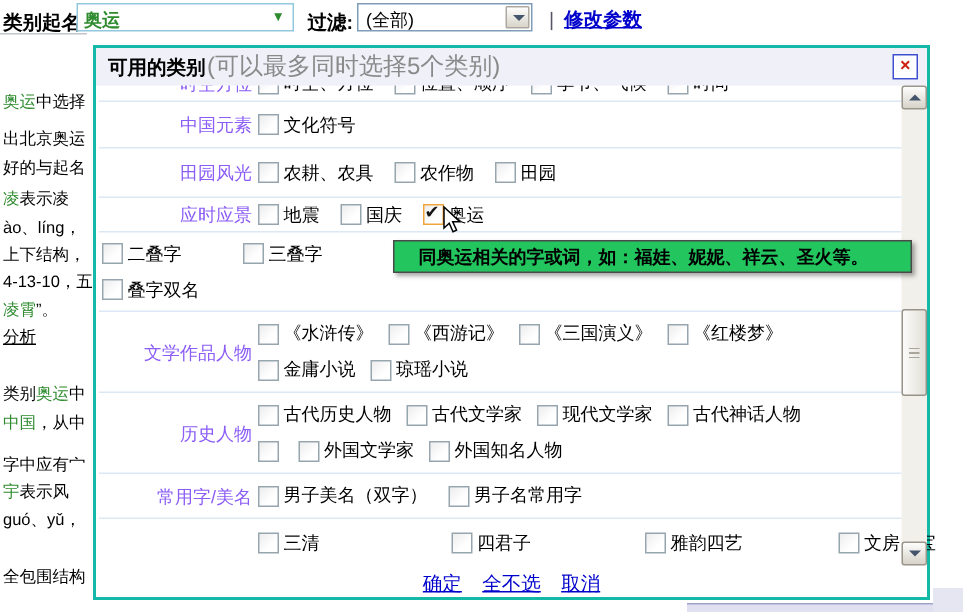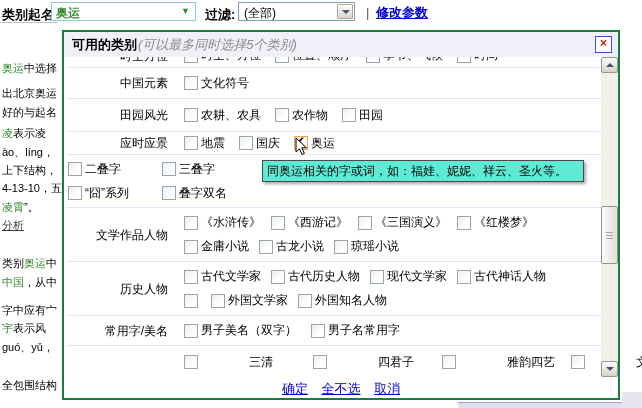--- a/index.html
+++ b/index.html
@@ -19,43 +19,43 @@
               border:1px solid #ABA99F;border-radius:1px;box-sizing:border-box;}
   #filter-btn .tri{position:absolute;left:4px;top:5px;width:0;height:0;border:4px solid transparent;border-top-color:#44546C;}
   #tb-pipe{position:absolute;left:366px;top:5px;font-size:13px;color:#556;}
   #edit-params{position:absolute;left:376px;top:4px;font-size:13px;font-weight:bold;color:#0000CC;text-decoration:underline;cursor:pointer;}
   #tl-line{position:absolute;left:0;top:22px;width:58px;height:1px;background:#C2C6CA;}
 
   
   .bgline{position:absolute;left:2px;width:60px;overflow:hidden;white-space:nowrap;font-size:11px;line-height:15px;z-index:1;}
   .bg-green{color:#2E8B2E;}
   .bg-black{color:#000;}
-  .bg-link{color:#404040;text-decoration:underline;margin-top:44px;}
-
-  
-  #dialog{position:absolute;left:62px;top:30px;width:558px;height:370px;border:2px solid #15803d;background:#fff;
+  .bg-link{color:#000000;text-decoration:underline;margin-top:44px;}
+
+  
+  #dialog{position:absolute;left:62px;top:30px;width:558px;height:370px;border:2px solid #14b8a6;background:#fff;
           box-sizing:border-box;z-index:10;}
   #dlg-header{height:25px;background:#EFF0F8;display:flex;align-items:center;padding:0 6px 0 8px;}
   #dlg-title{font-size:13px;font-weight:bold;}
-  #dlg-sub{font-size:13px;color:#8A8A8A;margin-left:1px;font-style:italic;}
+  #dlg-sub{font-size:16px;color:#8A8A8A;margin-left:1px;}
   #dlg-close{margin-left:auto;width:15px;height:15px;border:1px solid #3D4FD0;background:#fff;color:#CC2211;
              font-size:12px;font-weight:bold;line-height:13px;text-align:center;cursor:pointer;}
 
   #dlg-content{position:relative;height:320px;}
   #rows{position:absolute;left:2px;top:0;right:17px;bottom:0;}
   .cat-row{display:flex;align-items:center;border-bottom:1px solid #DCE8F4;box-sizing:border-box;padding-left:2px;}
   .cat-row.last{border-bottom:none;}
   .cat-row.clipped{overflow:hidden;}
   .cat-row.clipped > *{margin-top:-13px;}
-  .cat-label{width:100px;text-align:right;color:#000000;font-size:12px;flex:none;margin-right:16px;line-height:14px;}
+  .cat-label{width:100px;text-align:right;color:#8b5cf6;font-size:12px;flex:none;margin-right:4px;line-height:14px;}
   .cat-lines{display:flex;flex-direction:column;gap:7px;}
   .cat-line{display:flex;align-items:center;gap:14px;}
   .row-tight .cat-line{gap:10px;}
   .row-minw .cat-item{min-width:80px;}
-  .row-fixed .cat-item{width:115px;gap:48px;}
+  .row-fixed .cat-item{width:115px;}
   .cat-item{display:flex;align-items:center;font-size:12px;white-space:nowrap;cursor:default;}
   .cb{width:12px;height:12px;border:1px solid #96A5AE;background:linear-gradient(135deg,#EDEDED,#fff 65%);
       margin-right:3px;flex:none;position:relative;box-sizing:content-box;}
   .cb.checked{border-color:#F0A43C;}
   .cb.checked::after{content:"✔";position:absolute;left:0;top:-3px;font-size:12px;color:#151515;}
 
   
   #sb{position:absolute;top:0;right:0;width:17px;height:100%;background:#F2F0EA;}
   .sb-btn{position:absolute;left:0;width:17px;height:16px;background:linear-gradient(#FDFDFC,#D7D3C9);
           border:1px solid #9A968C;border-radius:2px;box-sizing:border-box;}
@@ -65,22 +65,22 @@
   #sb-down .sb-tri{top:5px;border-top-color:#44546C;}
   #sb-thumb{position:absolute;left:0;top:149px;width:17px;height:58px;background:linear-gradient(90deg,#FBFBFA,#E2DFD7);
             border:1px solid #97938A;border-radius:2px;box-sizing:border-box;}
   #sb-grip{position:absolute;left:4px;top:25px;width:7px;height:7px;
            background:repeating-linear-gradient(#ABA69C 0 1px,transparent 1px 3px);}
 
   #dlg-footer{height:21px;text-align:center;font-size:13px;padding-top:3px;box-sizing:border-box;}
   #dlg-footer a{color:#0000CC;text-decoration:underline;margin:0 5px;cursor:pointer;}
 
   
-  #tooltip{position:absolute;left:262px;top:160px;width:312px;background:#5eead4;border:1px solid #4A4A4A;
-           box-shadow:2px 2px 3px rgba(0,0,0,.35);font-size:12px;line-height:16px;padding:2px 4px;z-index:30;}
+  #tooltip{position:absolute;left:262px;top:160px;width:312px;background:#22c55e;border:1px solid #4A4A4A;
+           box-shadow:2px 2px 3px rgba(0,0,0,.35);font-size:12px;line-height:16px;padding:2px 16px;z-index:30;font-weight:bold;}
 
   
   #cursor{position:absolute;left:295px;top:137px;z-index:40;}
 
   
   #strip1{position:absolute;left:458px;top:402px;width:184px;height:6px;background:#E0E0F0;border-top:1px solid #9FA3CC;}
   #strip2{position:absolute;left:622px;top:392px;width:20px;height:16px;background:#E6E6F2;}
 </style>
 </head>
 <body>
@@ -211,24 +211,20 @@
                   <span>二叠字</span>
                 </label>
                 <label class="cat-item">
                   <span class="cb"></span>
                   <span>三叠字</span>
                 </label>
               </div>
               <div class="cat-line">
                 <label class="cat-item">
                   <span class="cb"></span>
-                  <span>“囧”系列</span>
-                </label>
-                <label class="cat-item">
-                  <span class="cb"></span>
                   <span>叠字双名</span>
                 </label>
               </div>
             </div>
           </div>
           <div class="cat-row row-tight" style="height: 54px;">
             <div class="cat-label">文学作品人物</div>
             <div class="cat-lines">
               <div class="cat-line">
                 <label class="cat-item">
@@ -248,40 +244,36 @@
                   <span>《红楼梦》</span>
                 </label>
               </div>
               <div class="cat-line">
                 <label class="cat-item">
                   <span class="cb"></span>
                   <span>金庸小说</span>
                 </label>
                 <label class="cat-item">
                   <span class="cb"></span>
-                  <span>古龙小说</span>
-                </label>
-                <label class="cat-item">
-                  <span class="cb"></span>
                   <span>琼瑶小说</span>
                 </label>
               </div>
             </div>
           </div>
           <div class="cat-row row-tight" style="height: 54px;">
             <div class="cat-label">历史人物</div>
             <div class="cat-lines">
               <div class="cat-line">
                 <label class="cat-item">
                   <span class="cb"></span>
+                  <span>古代历史人物</span>
+                </label>
+                <label class="cat-item">
+                  <span class="cb"></span>
                   <span>古代文学家</span>
-                </label>
-                <label class="cat-item">
-                  <span class="cb"></span>
-                  <span>古代历史人物</span>
                 </label>
                 <label class="cat-item">
                   <span class="cb"></span>
                   <span>现代文学家</span>
                 </label>
                 <label class="cat-item">
                   <span class="cb"></span>
                   <span>古代神话人物</span>
                 </label>
               </div>

